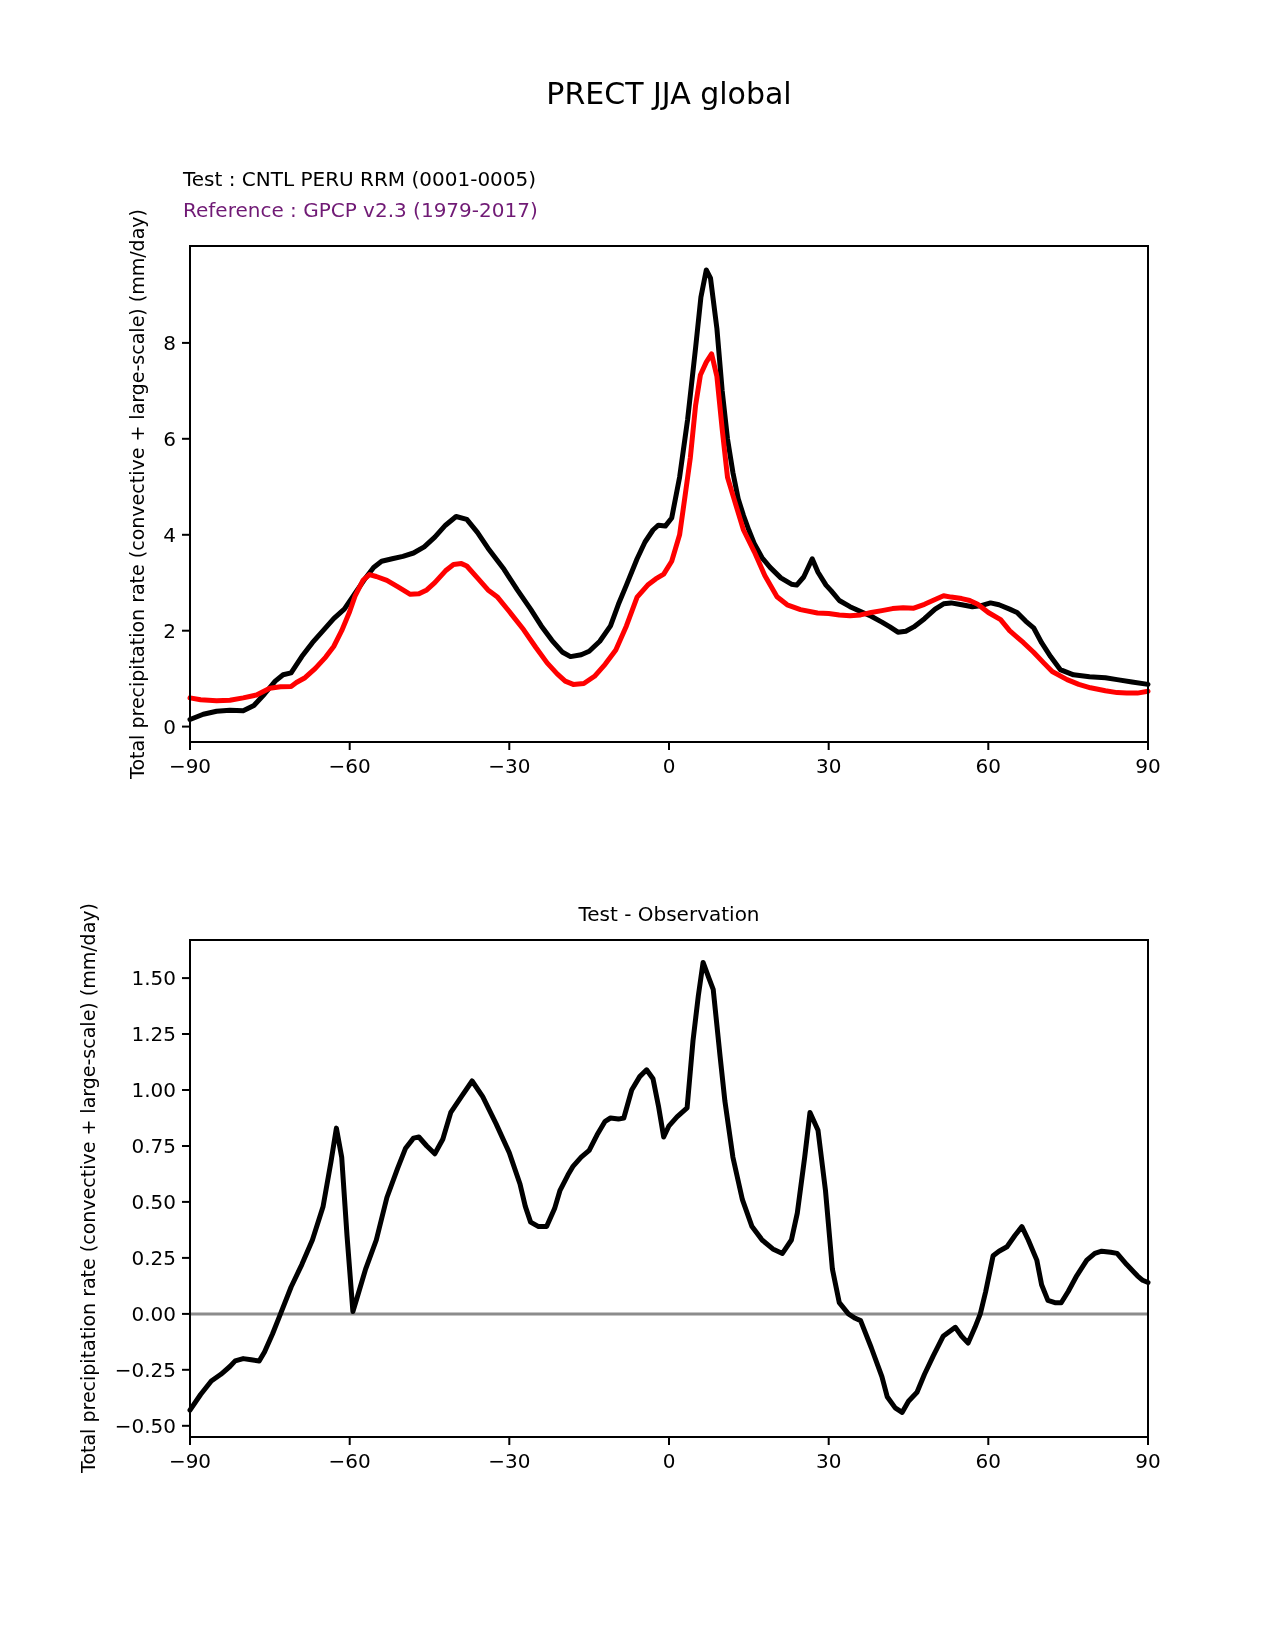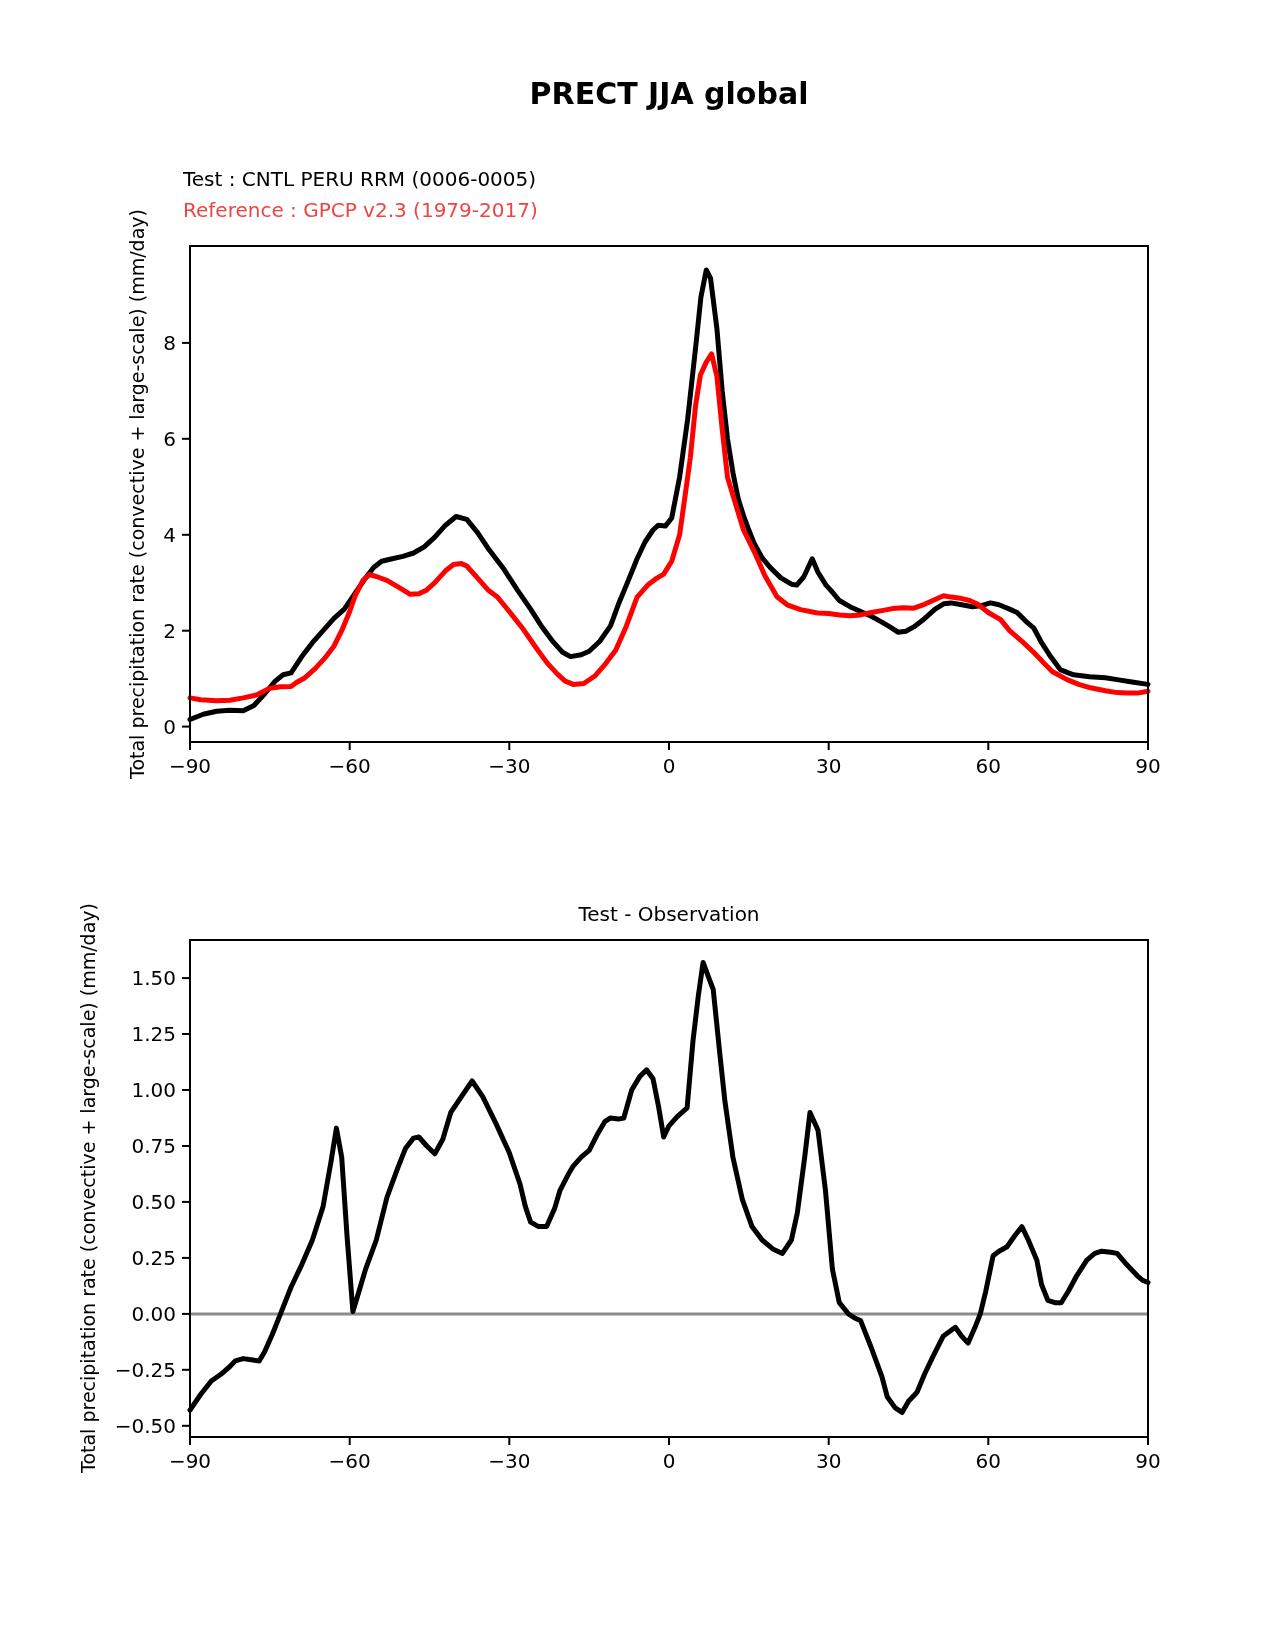--- a/index.html
+++ b/index.html
@@ -1,21 +1,21 @@
 <!DOCTYPE html>
 <html><head>
 <meta charset="utf-8">
 <style>
   html,body{margin:0;padding:0;background:#ffffff;}
   body{width:1275px;height:1650px;position:relative;font-family:"DejaVu Sans",sans-serif;color:#000;}
   .abs{position:absolute;}
-  #figure-title{left:669px;top:76px;transform:translateX(-50%);font-size:30px;white-space:nowrap;font-weight:bold;}
+  #figure-title{left:669px;top:76px;transform:translateX(-50%);font-size:30px;white-space:nowrap;}
   .legend-line{left:183px;font-size:20px;white-space:nowrap;}
   #legend-test{top:167px;color:#000000;}
-  #legend-ref{top:198px;color:#ef4444;}
+  #legend-ref{top:198px;color:#701a75;}
   .ylab{font-size:19px;white-space:nowrap;transform:translate(-50%,-50%) rotate(-90deg);}
   #ylab-top{left:137px;top:494px;}
   #ylab-bot{left:88px;top:1188px;}
   #bottom-title{left:669px;top:902px;transform:translateX(-50%);font-size:20px;white-space:nowrap;}
   svg{position:absolute;left:0;top:0;}
   svg text{font-family:"DejaVu Sans",sans-serif;fill:#000;}
 </style>
 </head>
 <body>
 
@@ -81,21 +81,21 @@
       <text x="176" y="1097.0" text-anchor="end" font-size="20">1.00</text>
       <line x1="182" x2="190" y1="1034.0" y2="1034.0" stroke="#000000" stroke-width="2"></line>
       <text x="176" y="1041.0" text-anchor="end" font-size="20">1.25</text>
       <line x1="182" x2="190" y1="978.1" y2="978.1" stroke="#000000" stroke-width="2"></line>
       <text x="176" y="985.1" text-anchor="end" font-size="20">1.50</text>
     </svg>
 
   <div id="figure-title" class="abs">PRECT JJA global</div>
 
   <div>
-    <div id="legend-test" class="abs legend-line">Test : CNTL PERU RRM (0006-0005)</div>
+    <div id="legend-test" class="abs legend-line">Test : CNTL PERU RRM (0001-0005)</div>
     <div id="legend-ref" class="abs legend-line">Reference : GPCP v2.3 (1979-2017)</div>
   </div>
 
   <div id="ylab-top" class="abs ylab">Total precipitation rate (convective + large-scale) (mm/day)</div>
   <div id="ylab-bot" class="abs ylab">Total precipitation rate (convective + large-scale) (mm/day)</div>
 
   <div id="bottom-title" class="abs">Test - Observation</div>
 </div>
 
 </body></html>

